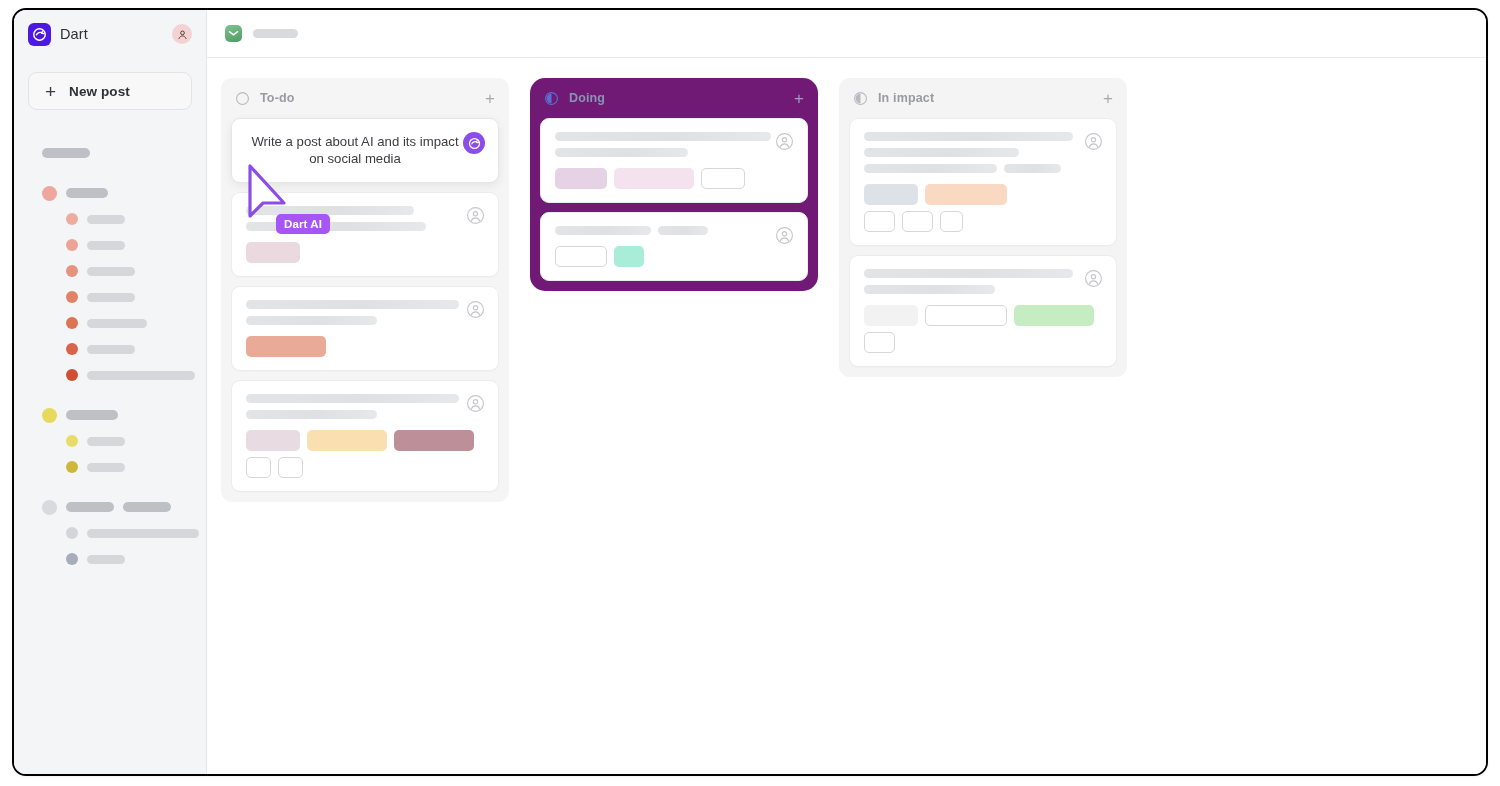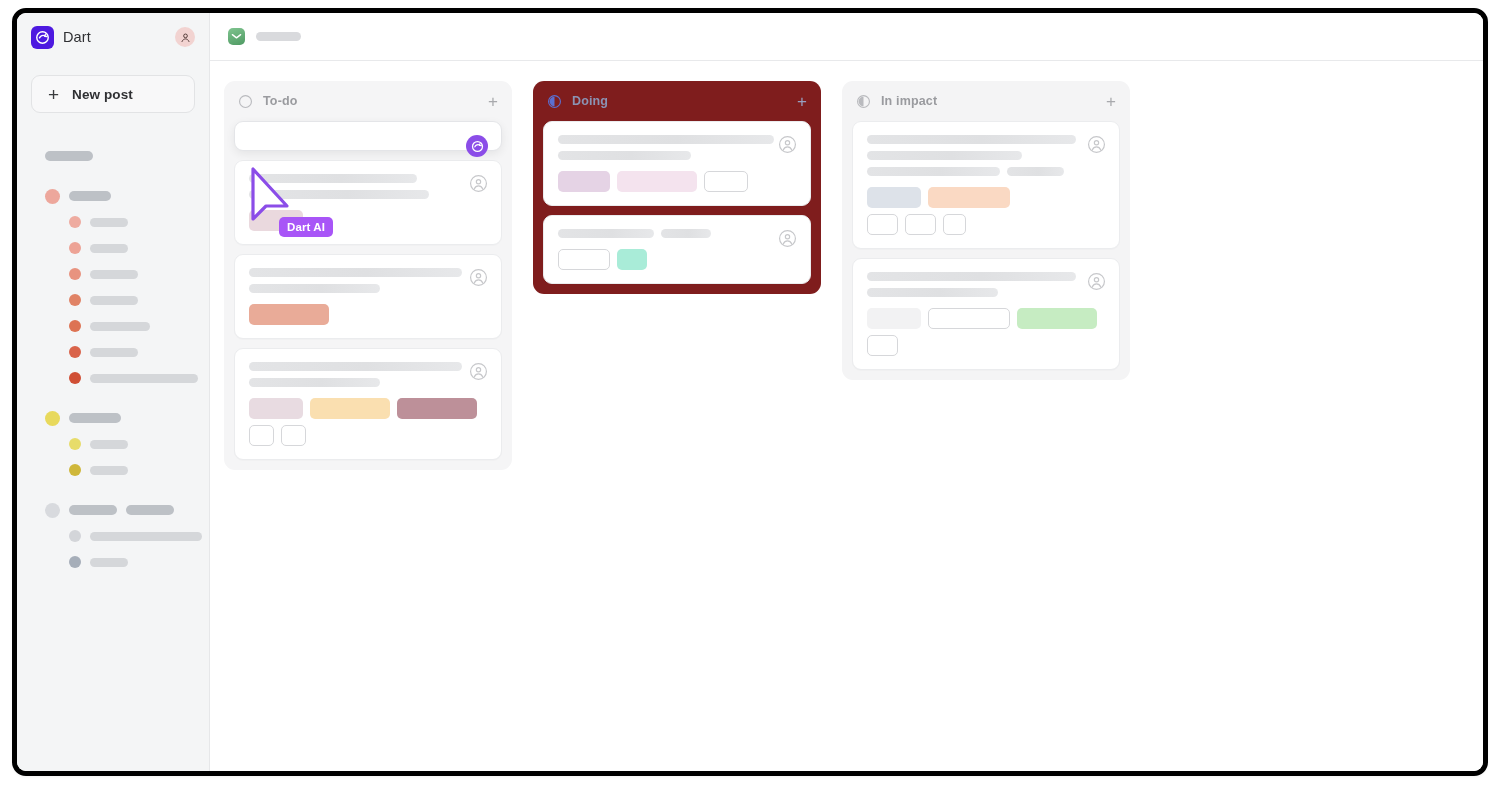--- a/index.html
+++ b/index.html
@@ -8,21 +8,21 @@
     background: #ffffff;
     font-family: "Liberation Sans", sans-serif;
     overflow: hidden;
   }
 
   .app-shell {
     position: absolute;
     left: 12px; top: 8px;
     width: 1476px; height: 768px;
     background: #ffffff;
-    border: 5px solid #000000;
+    border: 2px solid #000000;
     border-radius: 14px;
     box-shadow: 0 1px 3px rgba(0,0,0,0.05);
     overflow: hidden;
     display: flex;
   }
 
   
   .sidebar {
     width: 193px;
     height: 100%;
@@ -142,21 +142,21 @@
     align-items: flex-start;
     overflow: hidden;
   }
   .column {
     width: 288px;
     flex: 0 0 288px;
     border-radius: 11px;
     padding: 0 0 10px 0;
   }
   .column.todo     { background: #f5f5f6; }
-  .column.doing    { background: #7f1d1d; }
+  .column.doing    { background: #701a75; border-radius: 15px; }
   .column.review   { background: #f4f4f5; }
   .column.done     {
     background: linear-gradient(180deg, #e8f3ea 0%, #eef6f0 45%, rgba(244,250,246,0) 100%);
     height: 298px;
   }
 
   .col-head {
     height: 40px;
     display: flex;
     align-items: center;
@@ -370,20 +370,21 @@
             <span style="display:flex;color:#b9babe">
               <svg width="15" height="15" viewBox="0 0 24 24" fill="none">
                 <circle cx="12" cy="12" r="9.5" stroke="#b9babe" stroke-width="1.8"></circle>
               </svg>
             </span>
             <span class="col-title">To-do</span>
             <span class="col-add">+</span>
           </div>
           <div class="col-body">
             <div class="card card-ai">
+              <div class="card-ai-text">Write a post about AI and its impact on social media</div>
               <span class="ai-badge">
                 <svg width="13" height="13" viewBox="0 0 24 24" fill="none">
                   <circle cx="12" cy="12" r="9.2" stroke="#ffffff" stroke-width="2.3"></circle>
                   <path d="M7.2 12.6c1.6-3.4 5.6-4.9 8.6-3.3" stroke="#ffffff" stroke-width="2.3" stroke-linecap="round"></path>
                   <path d="M16.6 6.6l-1 3.6 3.5.2" stroke="#ffffff" stroke-width="2.1" stroke-linecap="round" stroke-linejoin="round"></path>
                 </svg>
               </span>
             </div>
             <div class="card">
               <span class="card-avatar">

